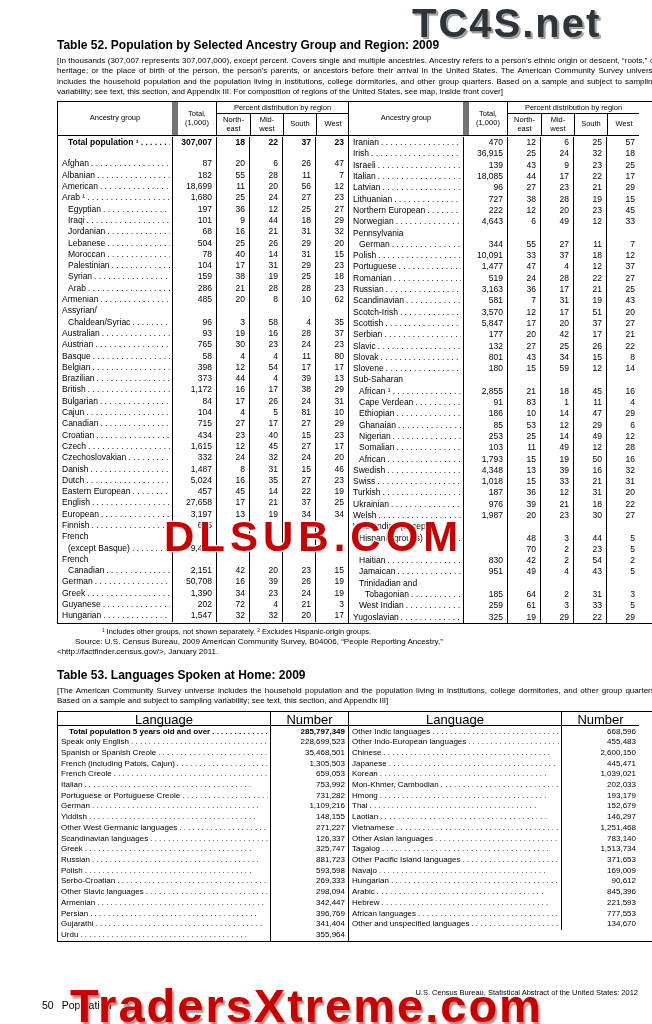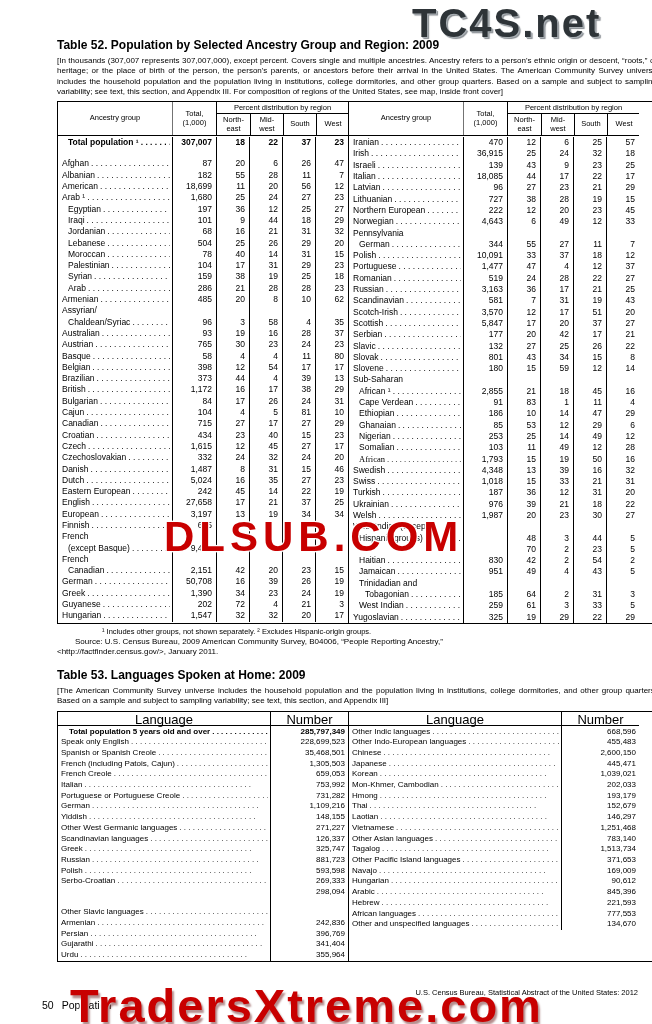--- a/index.html
+++ b/index.html
@@ -11,21 +11,21 @@
   .tbl-title { font-size:12px; font-weight:bold; margin:0 0 4px 0; }
   .note { font-size:8px; line-height:10.3px; text-align:justify; margin:0 0 4px 0; }
 
   
   .t52 { display:flex; border:1px solid #000; }
   .t52-half { width:290px; }
   .t52-half.rhalf { border-left:1px solid #000; }
   .half-head { display:grid; grid-template-columns:114px 44px 132px; height:33px;
                border-bottom:1px solid #000; font-size:7.5px; text-align:center; }
   .hc { display:flex; align-items:center; justify-content:center; line-height:8.5px; }
-  .hc.total { border-left:1px solid #737373; white-space:pre-line; }
+  .hc.total { border-left:6px solid #737373; white-space:pre-line; }
   .pctgrp { border-left:1px solid #000; display:flex; flex-direction:column; }
   .pct-title { border-bottom:1px solid #000; padding:1px 0; line-height:9px; }
   .pct-cols { display:grid; grid-template-columns:33px 33px 33px 33px; flex:1; }
   .pct-cols > div { display:flex; align-items:center; justify-content:center;
                     white-space:pre-line; line-height:8.5px; }
   .pct-cols > div + div { border-left:1px solid #000; }
 
   .t52rows { padding-top:1px; }
   .trow { display:grid; grid-template-columns:114px 44px 33px 33px 33px 33px;
           font-size:8.5px; line-height:11.3px; }
@@ -428,21 +428,21 @@
               <div class="nc">16</div>
               <div class="nc">35</div>
               <div class="nc">27</div>
               <div class="nc">23</div>
             </div>
             <div class="trow">
               <div class="lc" style="padding-left: 4px;">
                 <span class="lt">Eastern European</span>
                 <span class="dots"></span>
               </div>
-              <div class="nc">242</div>
+              <div class="nc">457</div>
               <div class="nc">45</div>
               <div class="nc">14</div>
               <div class="nc">22</div>
               <div class="nc">19</div>
             </div>
             <div class="trow">
               <div class="lc" style="padding-left: 4px;">
                 <span class="lt">English</span>
                 <span class="dots"></span>
               </div>
@@ -881,21 +881,21 @@
                 <span class="lt">Somalian</span>
                 <span class="dots"></span>
               </div>
               <div class="nc">103</div>
               <div class="nc">11</div>
               <div class="nc">49</div>
               <div class="nc">12</div>
               <div class="nc">28</div>
             </div>
             <div class="trow">
-              <div class="lc" style="padding-left: 10px; font-family: Liberation Serif, serif;">
+              <div class="lc" style="padding-left: 10px;">
                 <span class="lt">African</span>
                 <span class="dots"></span>
               </div>
               <div class="nc">1,793</div>
               <div class="nc">15</div>
               <div class="nc">19</div>
               <div class="nc">50</div>
               <div class="nc">16</div>
             </div>
             <div class="trow">
@@ -1168,32 +1168,32 @@
               <div class="nv">593,598</div>
             </div>
             <div class="lrow">
               <div class="lc" style="padding-left: 3px;">
                 <span class="lt">Serbo-Croatian</span>
                 <span class="dots"></span>
               </div>
               <div class="nv">269,333</div>
             </div>
             <div class="lrow">
-              <div class="lc" style="padding-left: 3px; margin-top: 20px;">
+              <div class="lc" style="padding-left: 3px;">
                 <span class="lt">Other Slavic languages</span>
                 <span class="dots"></span>
               </div>
               <div class="nv">298,094</div>
             </div>
             <div class="lrow">
               <div class="lc" style="padding-left: 3px;">
                 <span class="lt">Armenian</span>
                 <span class="dots"></span>
               </div>
-              <div class="nv">242,836</div>
+              <div class="nv">342,447</div>
             </div>
             <div class="lrow">
               <div class="lc" style="padding-left: 3px;">
                 <span class="lt">Persian</span>
                 <span class="dots"></span>
               </div>
               <div class="nv">396,769</div>
             </div>
             <div class="lrow">
               <div class="lc" style="padding-left: 3px;">

